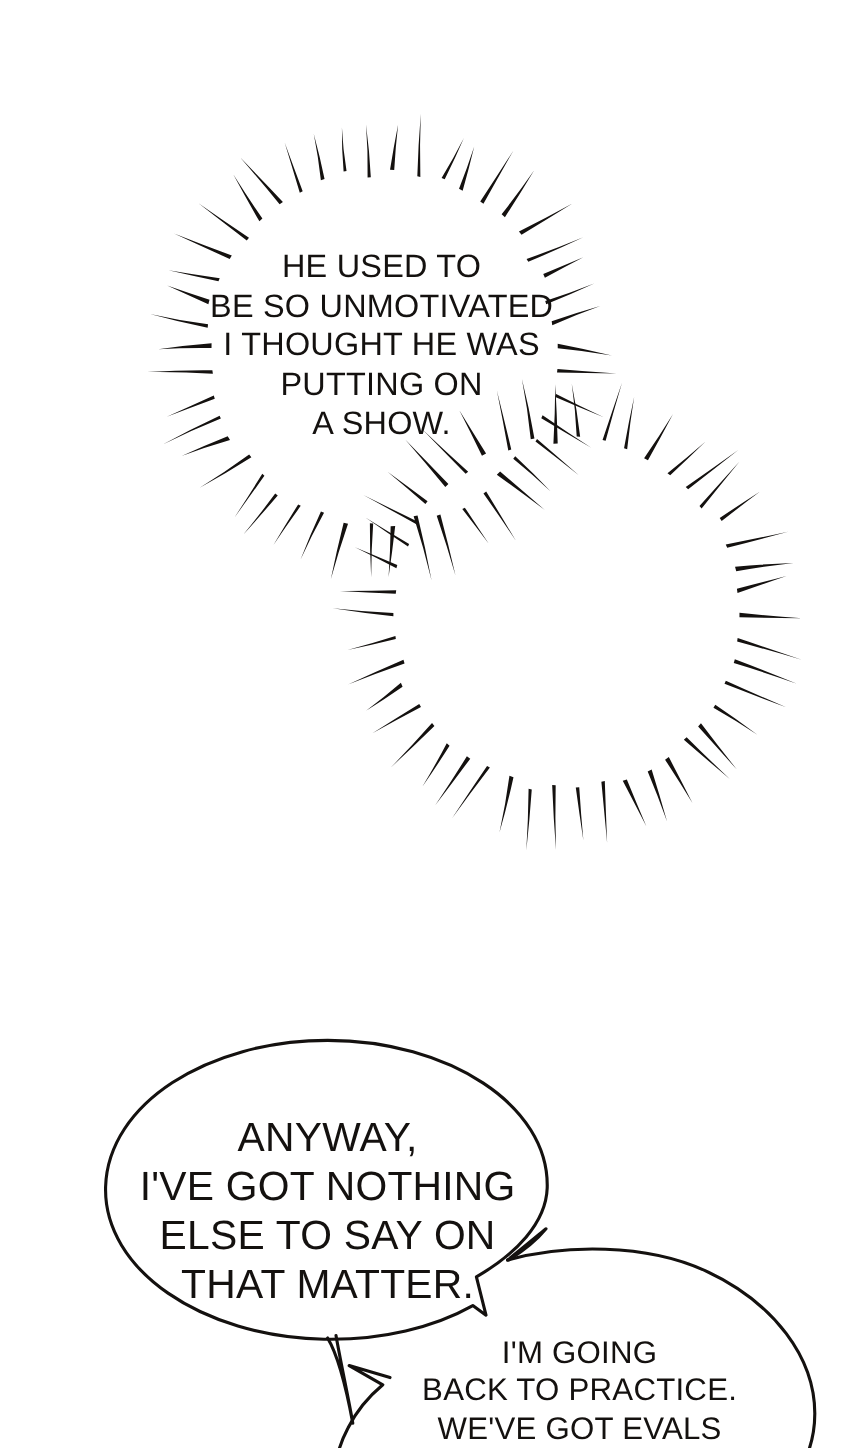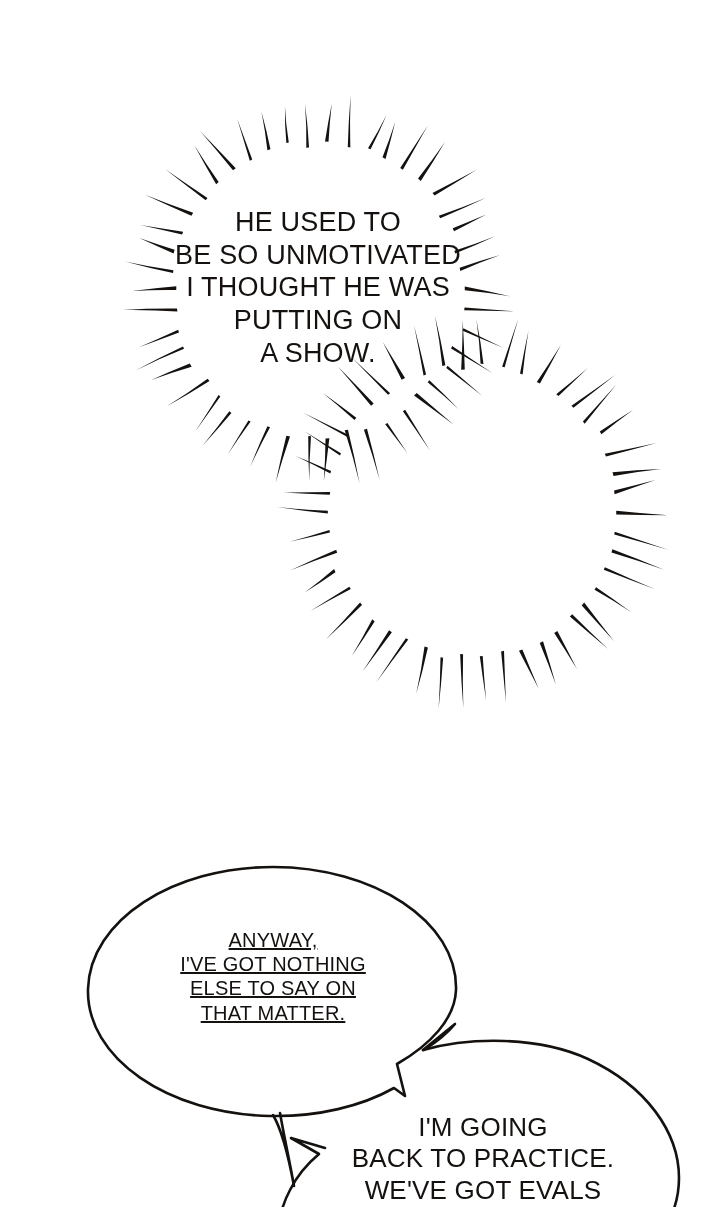--- a/index.html
+++ b/index.html
@@ -54,22 +54,21 @@
     left: 290px;
     top: 478px;
     width: 340px;
     font-size: 27px;
   }
   
   #text-bubble-3 {
     left: 95px;
     top: 928px;
     width: 320px;
-    font-size: 20px;
-    text-decoration: underline;
+    font-size: 34px;
   }
   
   #text-bubble-4 {
     left: 295px;
     top: 1112px;
     width: 340px;
     font-size: 26px;
     text-align: center;
   }
 </style>

